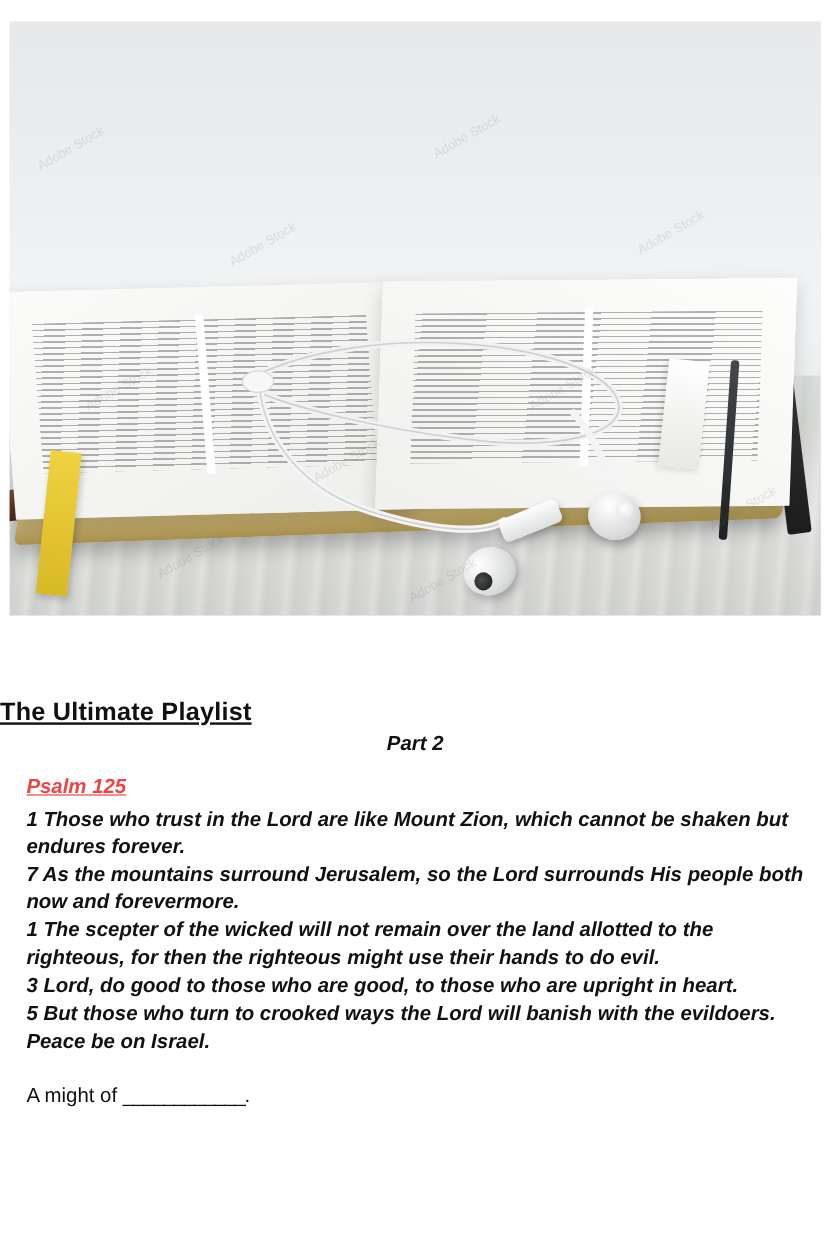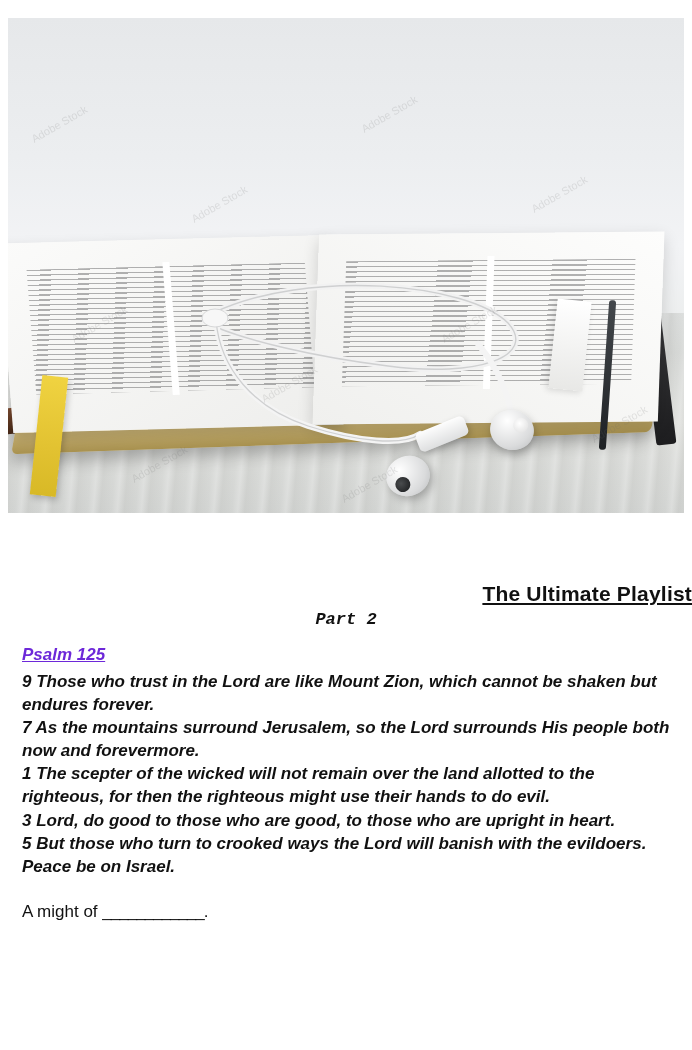--- a/index.html
+++ b/index.html
@@ -220,44 +220,43 @@
   
   .sheet {
     position: absolute;
     left: 0;
     top: 520px;
     width: 692px;
     height: 530px;
     background: #ffffff;
   }
   .doc-title {
-    text-align: right;
+    text-align: left;
     font-size: 21px;
     font-weight: bold;
     text-decoration: underline;
     color: #111;
     margin-top: 62px;
     letter-spacing: .2px;
   }
   .doc-subtitle {
     text-align: center;
     font-size: 17px;
     font-weight: bold;
     font-style: italic;
     color: #111;
     margin-top: 4px;
-    font-family: Liberation Mono, monospace;
   }
   .passage-ref {
     margin: 16px 0 0 22px;
     font-size: 17px;
     font-weight: bold;
     font-style: italic;
     text-decoration: underline;
-    color: #6d28d9;
+    color: #ef4444;
   }
   .verses {
     margin: 6px 22px 0 22px;
     font-size: 17px;
     font-style: italic;
     font-weight: bold;
     line-height: 1.33;
     color: #111;
   }
   .verses p { margin: 0 0 1px 0; }
@@ -327,21 +326,21 @@
   </div>
 </div>
 
 <div class="sheet">
   <div class="doc-title">The Ultimate Playlist</div>
   <div class="doc-subtitle">Part 2</div>
 
   <div class="passage-ref">Psalm 125</div>
 
   <div class="verses">
-    <p>9 Those who trust in the Lord are like Mount Zion, which cannot be shaken but endures forever.</p>
+    <p>1 Those who trust in the Lord are like Mount Zion, which cannot be shaken but endures forever.</p>
     <p>7 As the mountains surround Jerusalem, so the Lord surrounds His people both now and forevermore.</p>
     <p>1 The scepter of the wicked will not remain over the land allotted to the righteous, for then the righteous might use their hands to do evil.</p>
     <p>3 Lord, do good to those who are good, to those who are upright in heart.</p>
     <p>5 But those who turn to crooked ways the Lord will banish with the evildoers. Peace be on Israel.</p>
   </div>
 
   <div class="prompt"><span>A might of </span><span class="blank">____________</span><span>.</span></div>
 </div>
 
 </body></html>

